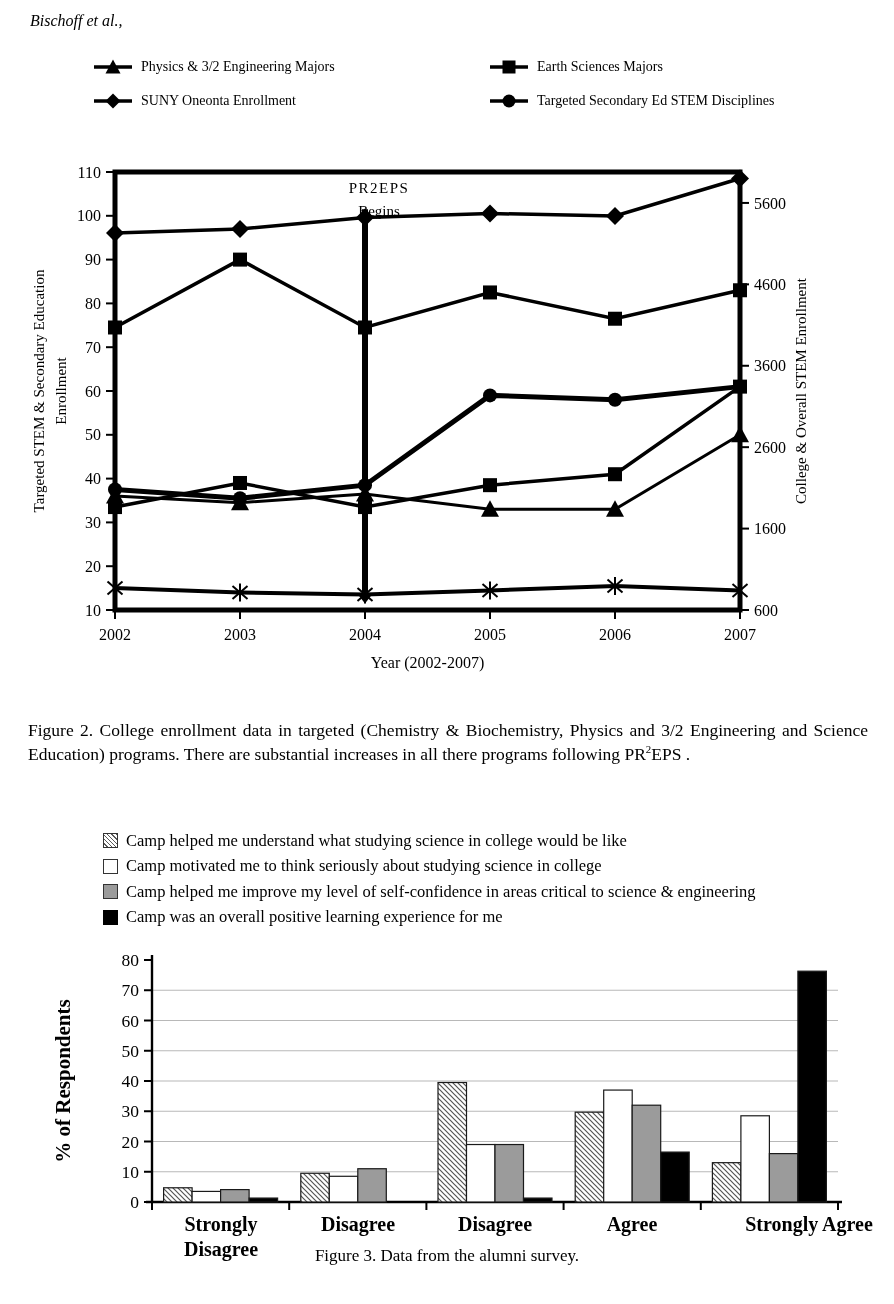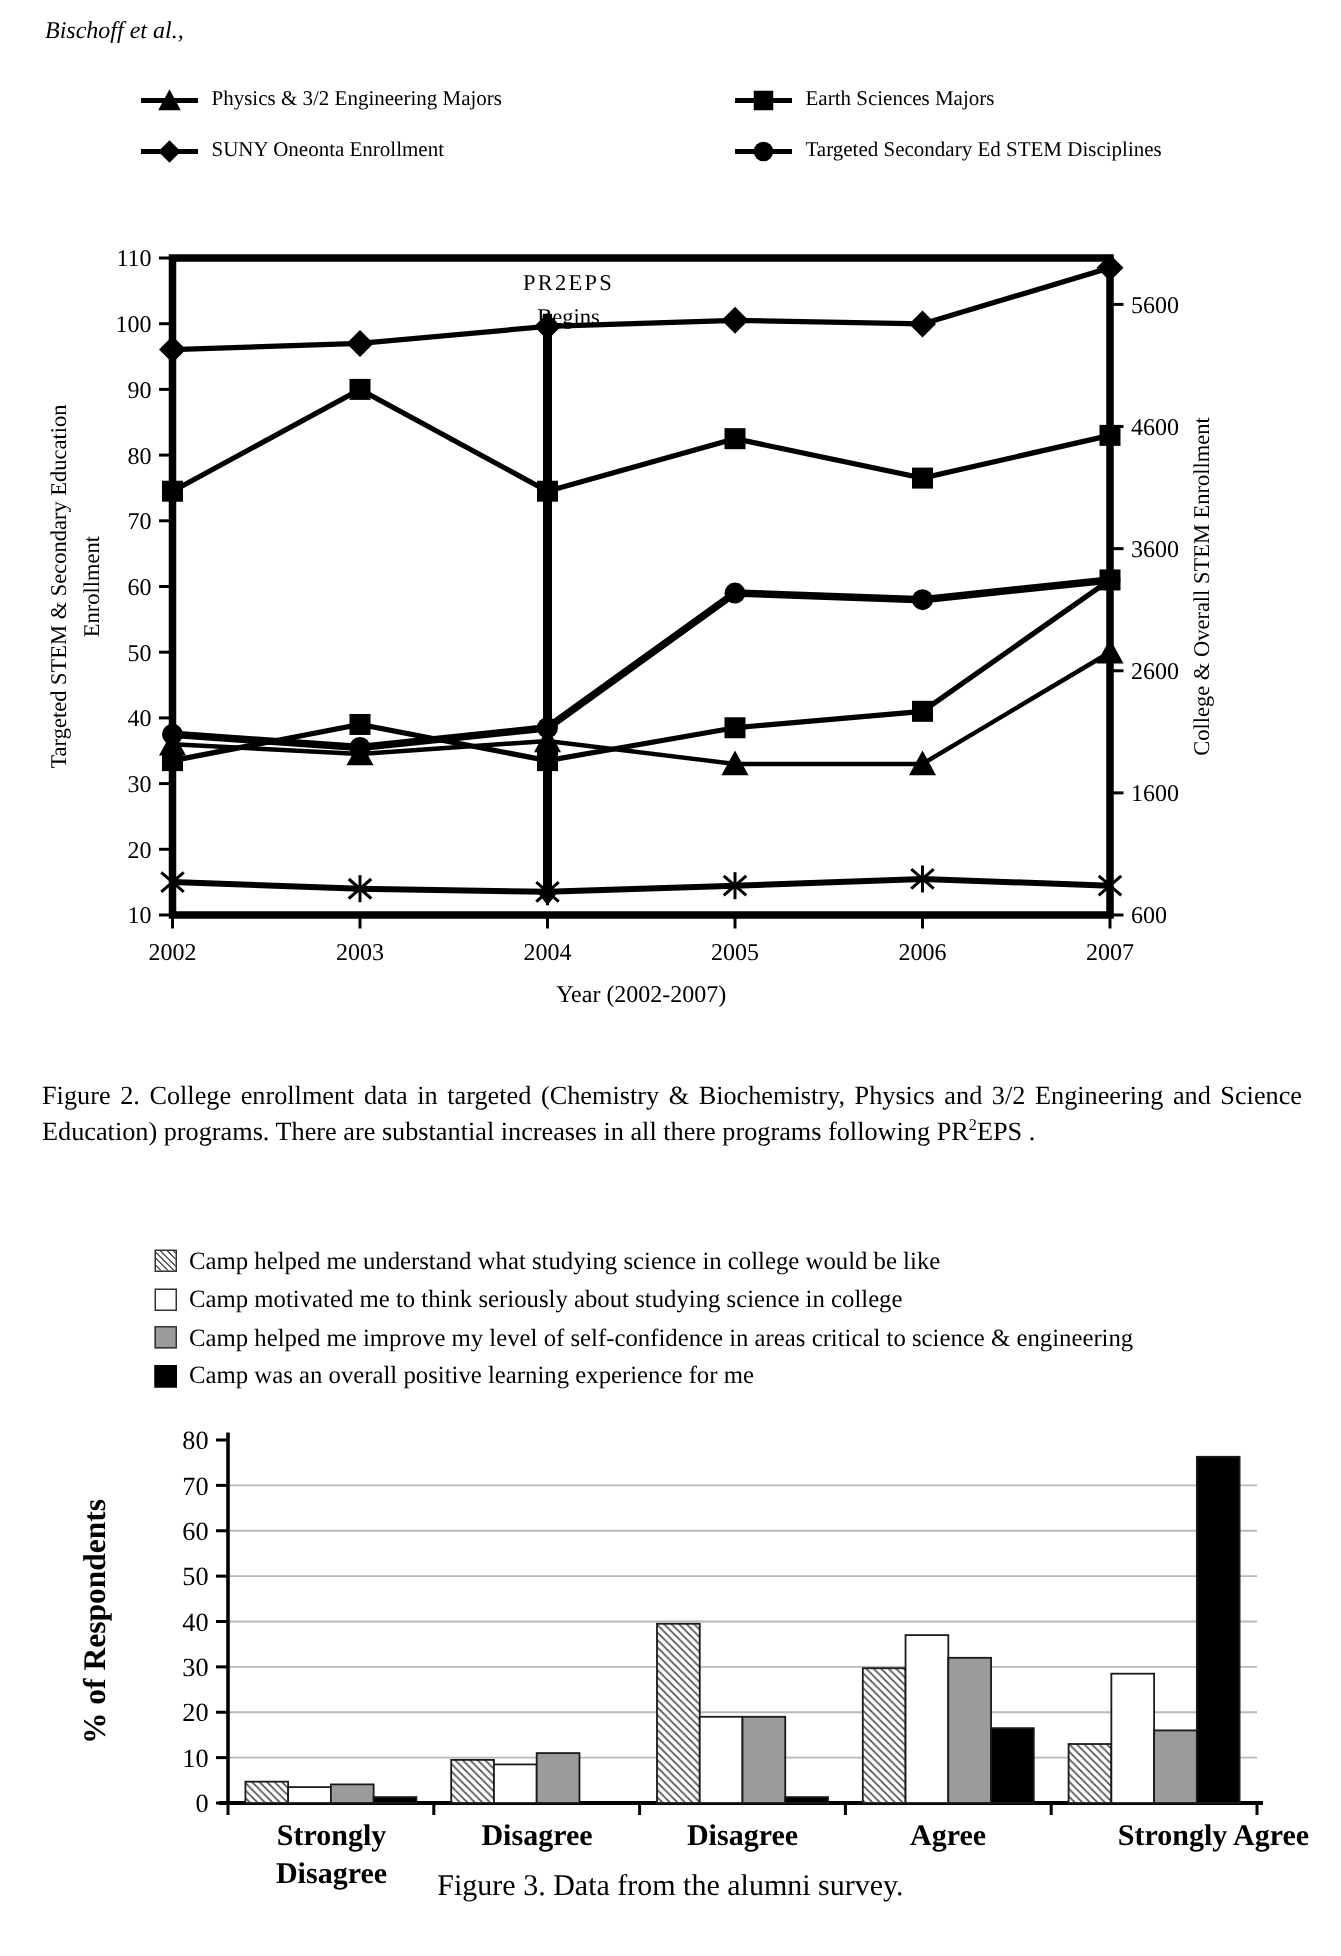--- a/index.html
+++ b/index.html
@@ -21,21 +21,21 @@
   #fig3-legend{left:103px;top:831px;display:flex;flex-direction:column;gap:6.5px;}
   .lg3-item{display:flex;align-items:center;gap:8px;font-size:16.5px;height:19px;}
   .swatch{width:13px;height:13px;border:1px solid #333;flex:0 0 auto;}
   .swatch.hatched{background:repeating-linear-gradient(45deg,#fff 0px,#fff 2px,#5a5a5a 2px,#5a5a5a 3px);}
   .swatch.white{background:#fff;}
   .swatch.gray{background:#9b9b9b;}
   .swatch.black{background:#000;border-color:#000;}
   
   .cat-label{position:absolute;top:1212px;width:138px;text-align:center;
     font-weight:bold;font-size:20px;line-height:1.25;white-space:pre-line;}
-  #fig3-caption{left:0;top:1246px;width:894px;text-align:center;font-size:20px;}
+  #fig3-caption{left:0;top:1246px;width:894px;text-align:center;font-size:17px;}
   svg text{font-family:"Liberation Serif",serif;}
 </style>
 </head>
 <body>
 
 <div class="abs" id="author-header">Bischoff et al.,</div>
 
 <div class="abs" id="fig2-legend">
   <div class="lg-item">
     <svg width="40" height="18">

